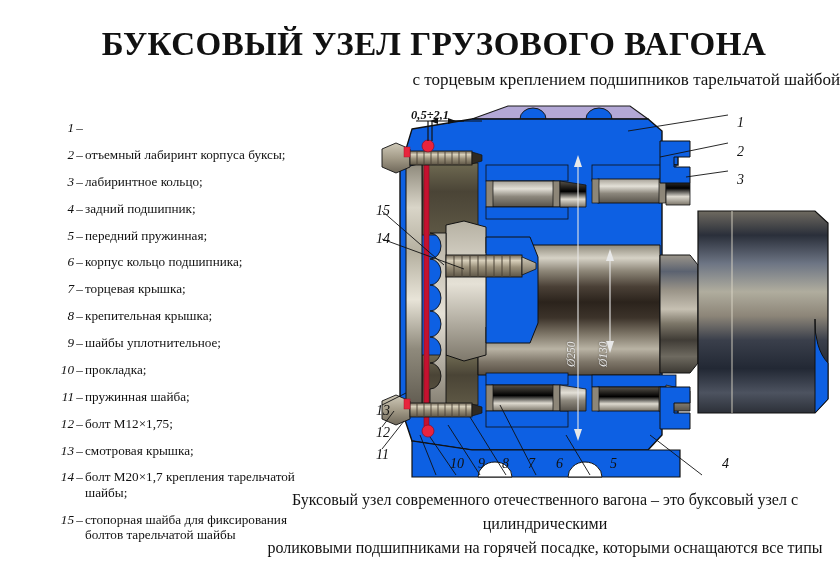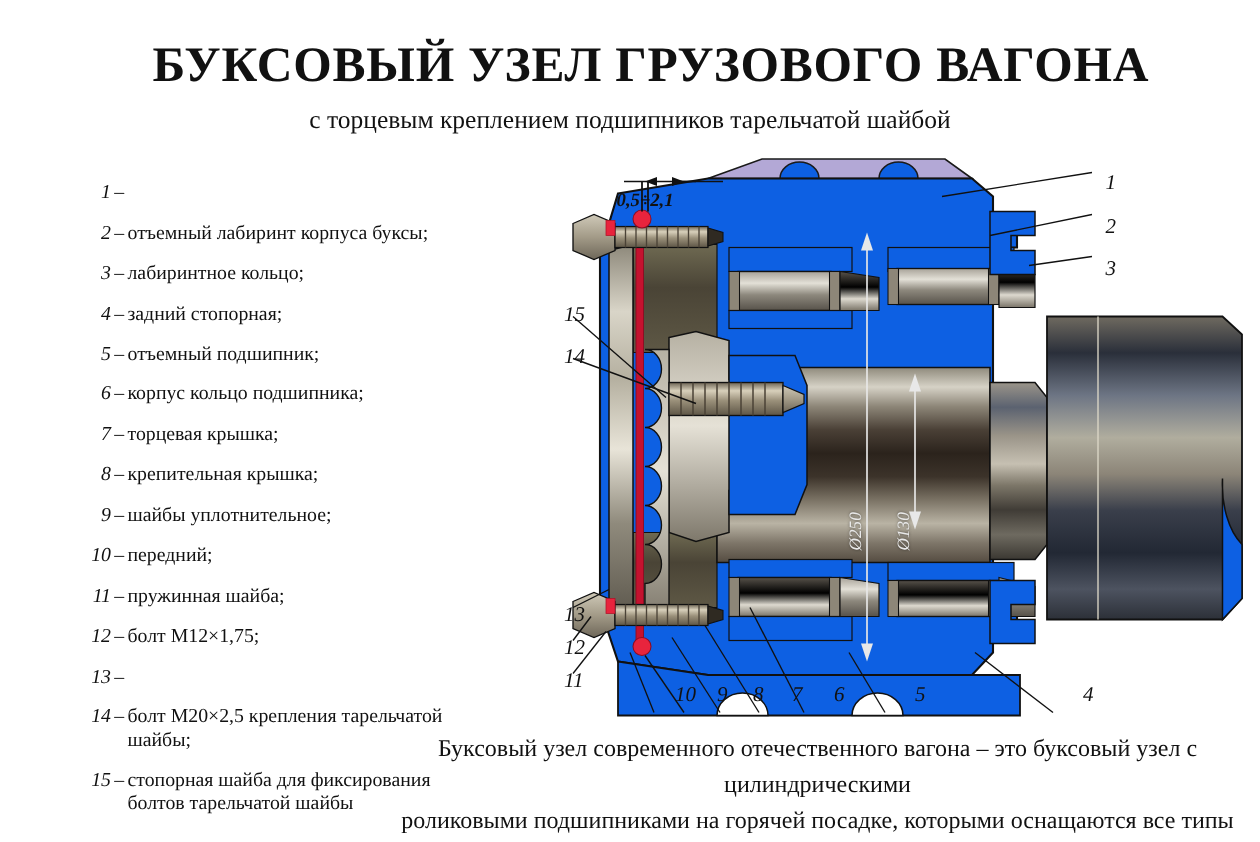--- a/index.html
+++ b/index.html
@@ -11,21 +11,21 @@
 
   
   .title{
     position:absolute;left:0;right:0;top:26px;text-align:center;
     font-family:"Liberation Serif", serif;
     font-size:33px;font-weight:700;letter-spacing:.5px;color:#111;
     white-space:nowrap;
     margin-left:28px;
   }
   .subtitle{
-    position:absolute;left:0;right:0;top:70px;text-align:center;
+    position:absolute;left:0;right:0;top:70px;text-align:right;
     font-size:17px;font-weight:400;color:#111;white-space:nowrap;
   }
 
   
   .legend{position:absolute;left:48px;top:120px;width:268px;}
   .legend-item{
     display:flex;margin-bottom:11.3px;font-size:13.2px;line-height:1.18;
   }
   .legend-num{
     flex:0 0 auto;width:26px;text-align:right;font-style:italic;
@@ -84,26 +84,26 @@
       <span class="legend-text">отъемный лабиринт корпуса буксы;</span>
     </div>
     <div class="legend-item">
       <span class="legend-num">3</span>
       <span class="legend-dash">–</span>
       <span class="legend-text">лабиринтное кольцо;</span>
     </div>
     <div class="legend-item">
       <span class="legend-num">4</span>
       <span class="legend-dash">–</span>
-      <span class="legend-text">задний стопорная;</span>
+      <span class="legend-text">задний подшипник;</span>
     </div>
     <div class="legend-item">
       <span class="legend-num">5</span>
       <span class="legend-dash">–</span>
-      <span class="legend-text">отъемный подшипник;</span>
+      <span class="legend-text">передний пружинная;</span>
     </div>
     <div class="legend-item">
       <span class="legend-num">6</span>
       <span class="legend-dash">–</span>
       <span class="legend-text">корпус кольцо подшипника;</span>
     </div>
     <div class="legend-item">
       <span class="legend-num">7</span>
       <span class="legend-dash">–</span>
       <span class="legend-text">торцевая крышка;</span>
@@ -114,40 +114,41 @@
       <span class="legend-text">крепительная  крышка;</span>
     </div>
     <div class="legend-item">
       <span class="legend-num">9</span>
       <span class="legend-dash">–</span>
       <span class="legend-text">шайбы уплотнительное;</span>
     </div>
     <div class="legend-item">
       <span class="legend-num">10</span>
       <span class="legend-dash">–</span>
-      <span class="legend-text">передний;</span>
+      <span class="legend-text">прокладка;</span>
     </div>
     <div class="legend-item">
       <span class="legend-num">11</span>
       <span class="legend-dash">–</span>
       <span class="legend-text">пружинная шайба;</span>
     </div>
     <div class="legend-item">
       <span class="legend-num">12</span>
       <span class="legend-dash">–</span>
       <span class="legend-text">болт М12×1,75;</span>
     </div>
     <div class="legend-item">
       <span class="legend-num">13</span>
       <span class="legend-dash">–</span>
+      <span class="legend-text">смотровая крышка;</span>
     </div>
     <div class="legend-item">
       <span class="legend-num">14</span>
       <span class="legend-dash">–</span>
-      <span class="legend-text">болт М20×2,5 крепления тарельчатой шайбы;</span>
+      <span class="legend-text">болт М20×1,7 крепления тарельчатой шайбы;</span>
     </div>
     <div class="legend-item">
       <span class="legend-num">15</span>
       <span class="legend-dash">–</span>
       <span class="legend-text">стопорная шайба для фиксирования болтов тарельчатой шайбы</span>
     </div>
   </div>
 
   <div class="drawing">
     <svg width="478" height="380" viewBox="0 0 478 380">
@@ -404,21 +405,21 @@
         <line x1="140" y1="300" x2="176" y2="370"></line>
         <line x1="206" y1="330" x2="230" y2="370"></line>
         <line x1="290" y1="330" x2="342" y2="370"></line>
       </g>
     </svg>
 
     <span class="diam" style="left:217px;top:250px;">Ø250</span>
     <span class="diam" style="left:249px;top:250px;">Ø130</span>
   </div>
 
-  <div class="dimlabel" style="left:411px;top:126px;">0,5÷2,1</div>
+  <div class="dimlabel" style="left:411px;top:108px;">0,5÷2,1</div>
 
   <span class="callout" style="left:737px;top:116px;">1</span>
   <span class="callout" style="left:737px;top:145px;">2</span>
   <span class="callout" style="left:737px;top:173px;">3</span>
 
   <span class="callout" style="left:376px;top:204px;">15</span>
   <span class="callout" style="left:376px;top:232px;">14</span>
 
   <span class="callout" style="left:376px;top:404px;">13</span>
   <span class="callout" style="left:376px;top:426px;">12</span>

